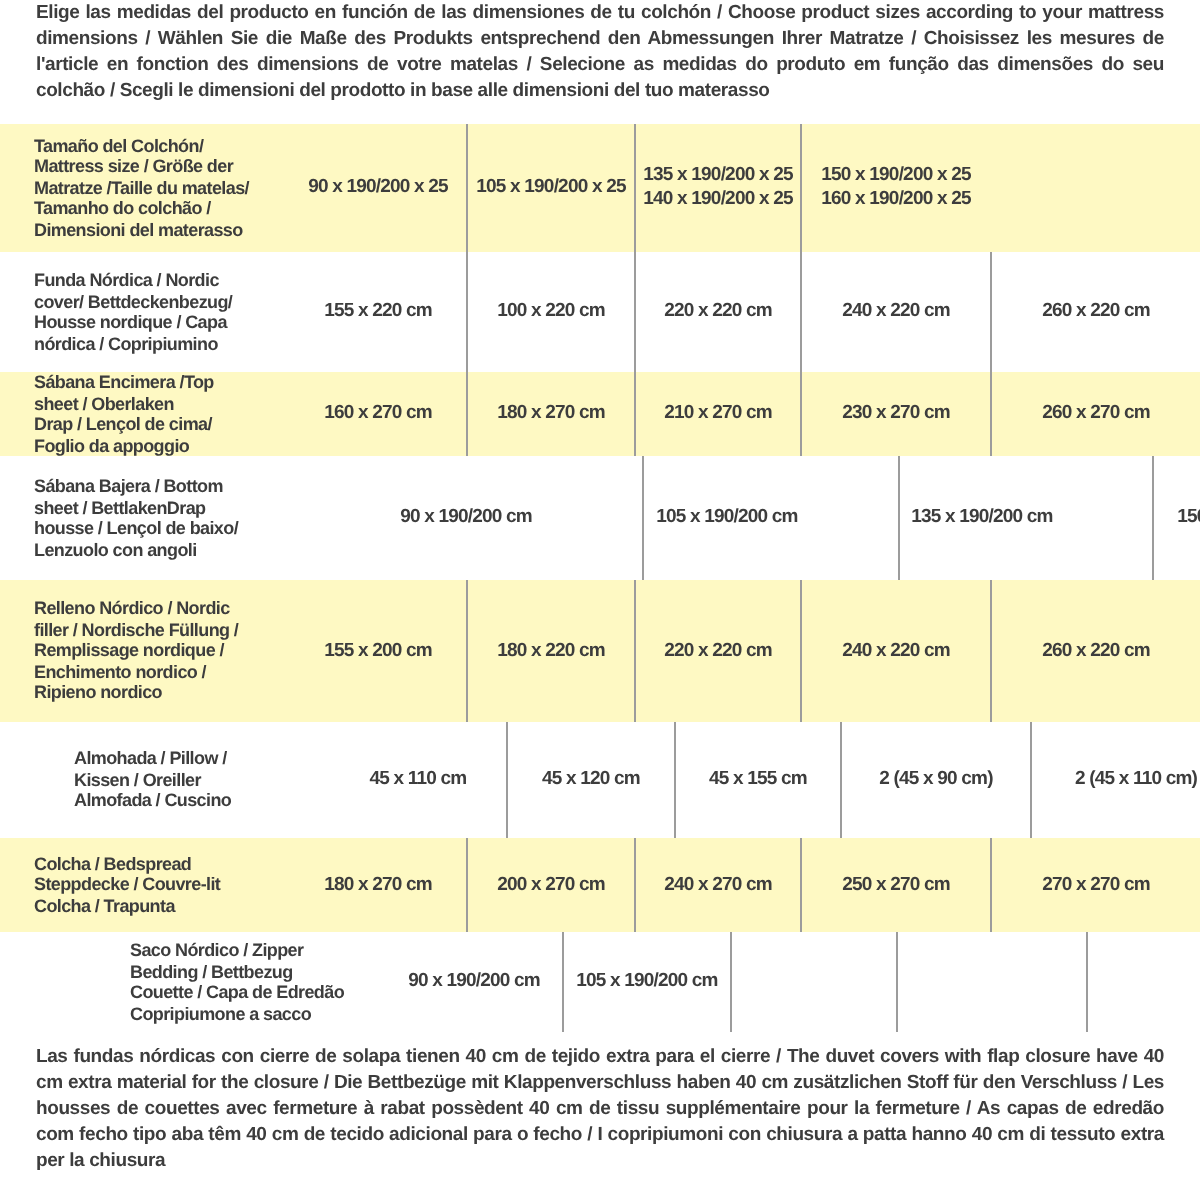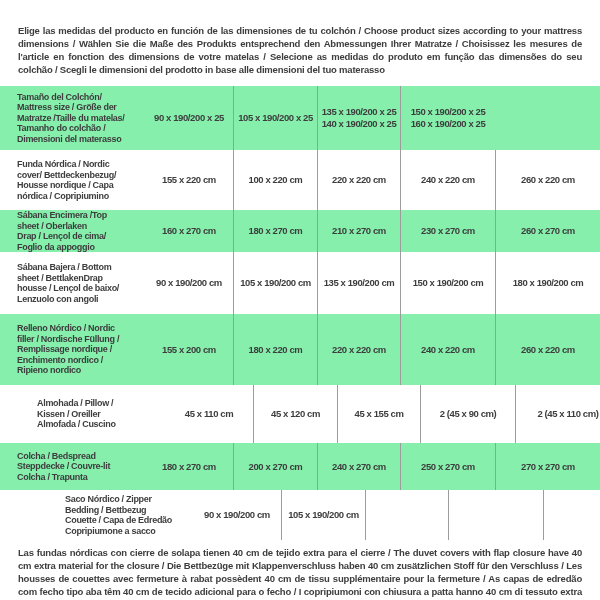--- a/index.html
+++ b/index.html
@@ -14,34 +14,34 @@
 
   .intro, .note {
     font-size: 9.5px;
     font-weight: bold;
     letter-spacing: -0.2px;
     line-height: 13px;
     text-align: justify;
     margin: 0 18px;
     white-space: normal;
   }
-  .intro { padding-top: 24px; margin-bottom: 10px; }
+  .intro { padding-top: 0; margin-bottom: 10px; }
   .note  { margin-top: 6px; }
 
   .size-table { width: 600px; }
   .trow {
     display: grid;
     grid-template-columns: 145px 88px 84px 83px 95px 105px;
     width: 600px;
   }
-  .trow.alt { background: #86efac; }
+  .trow.alt { background: #fef9c3; }
   .r1 { height: 64px; }
   .r2 { height: 60px; }
   .r3 { height: 42px; }
-  .r4 { height: 62px; }
+  .r4 { height: 62px; gap: 44px; }
   .r5 { height: 71px; }
   .r6 { height: 58px; padding-left: 20px; }
   .r7 { height: 47px; }
   .r8 { height: 50px; padding-left: 48px; }
 
   .cell {
     display: flex;
     align-items: center;
     justify-content: center;
     font-weight: bold;

